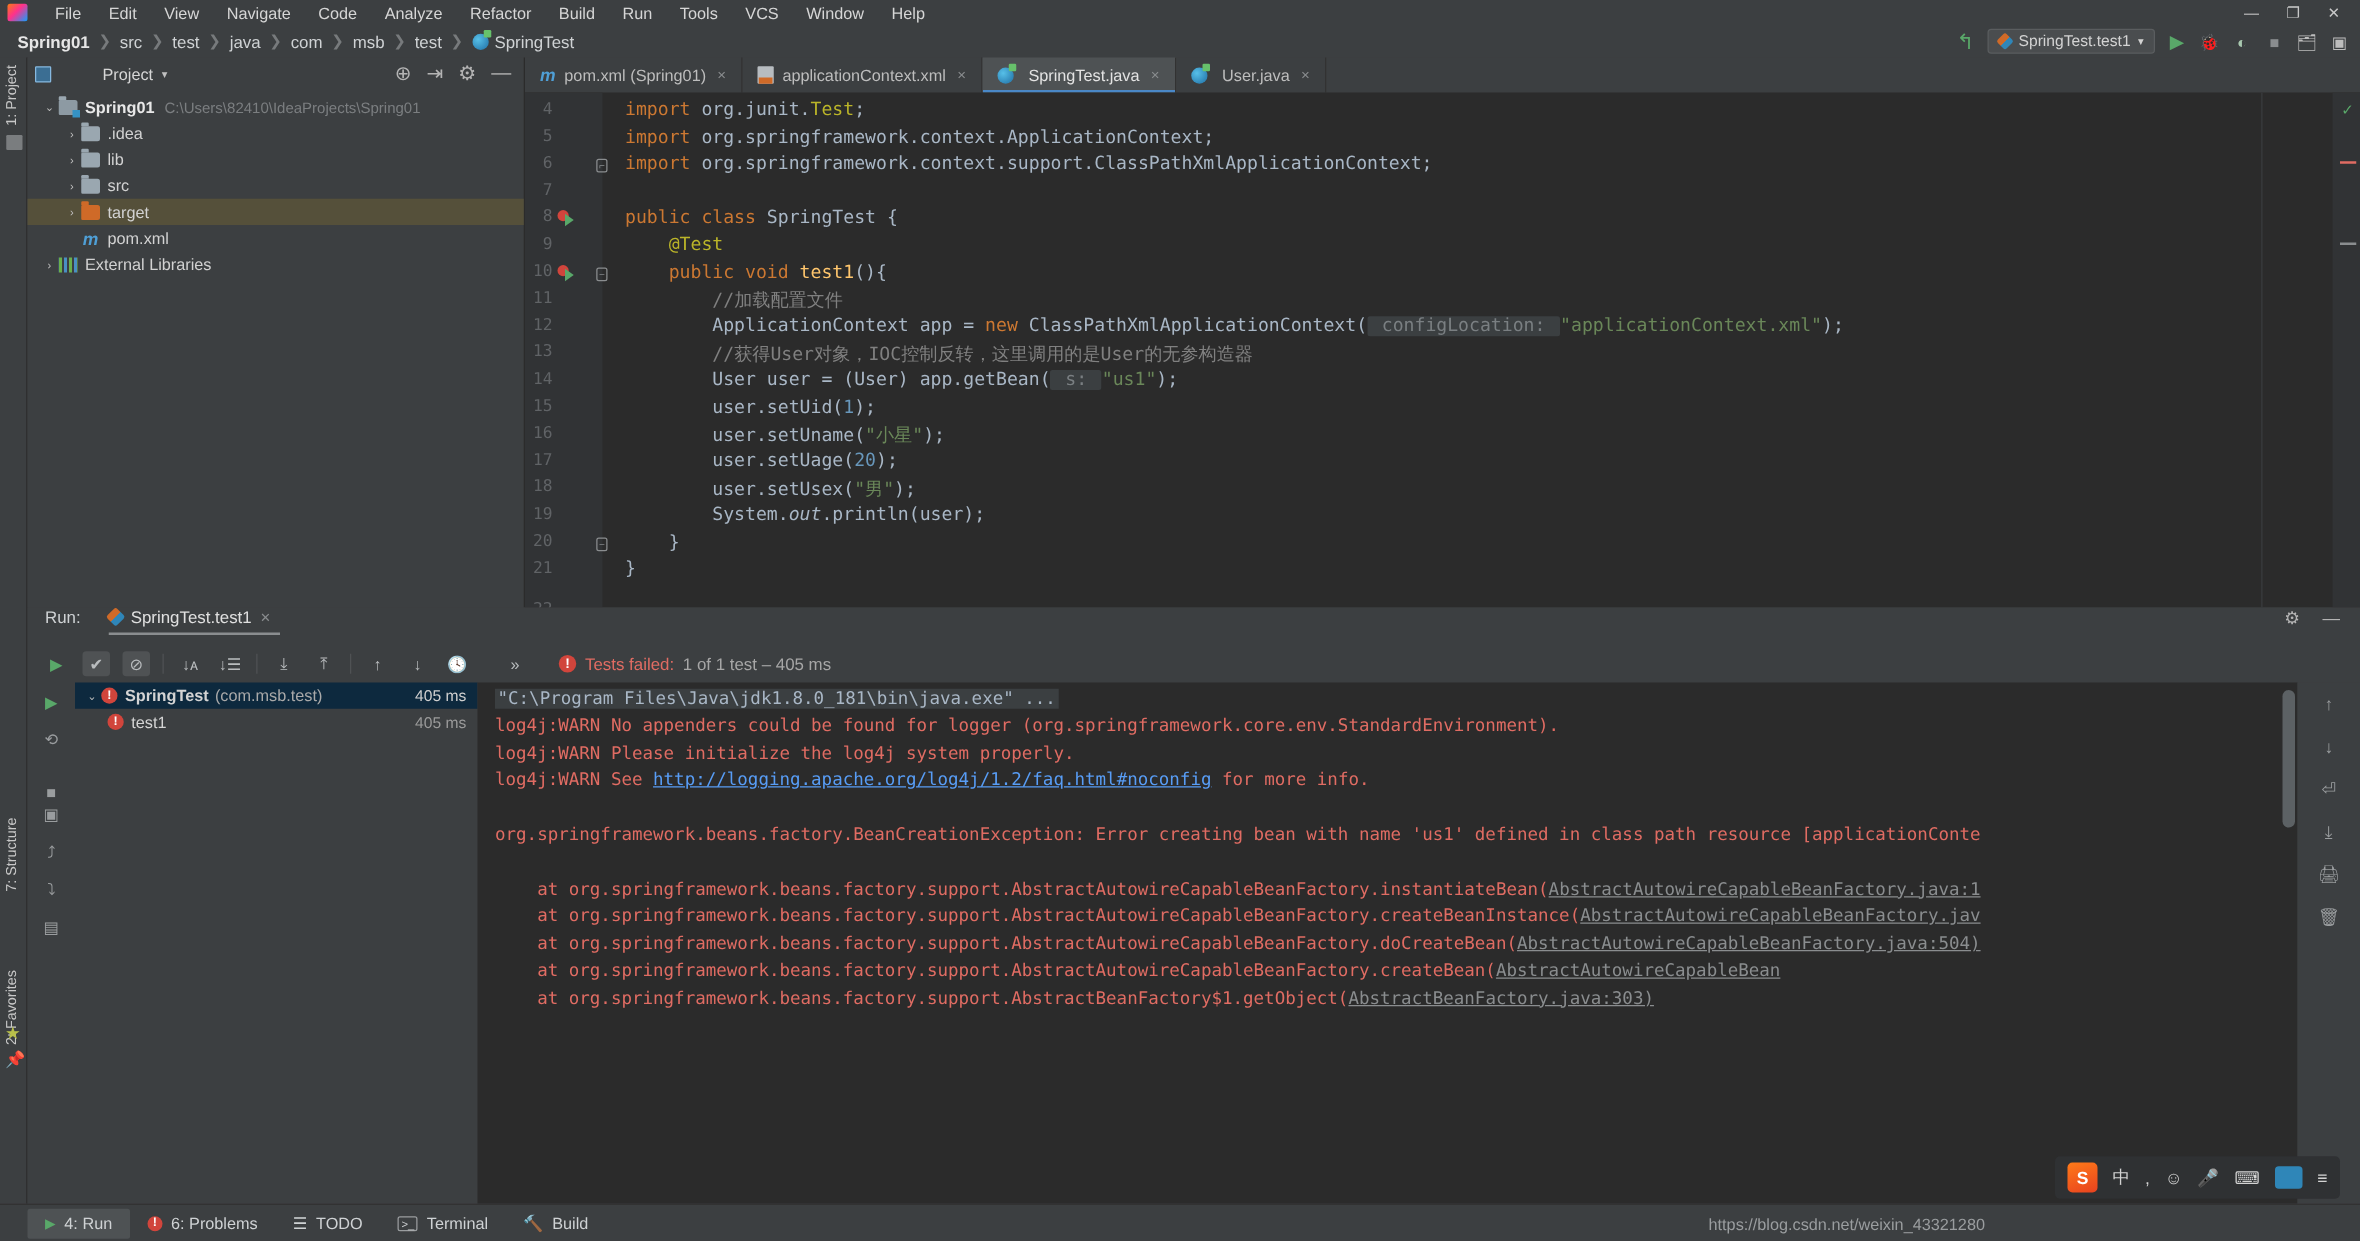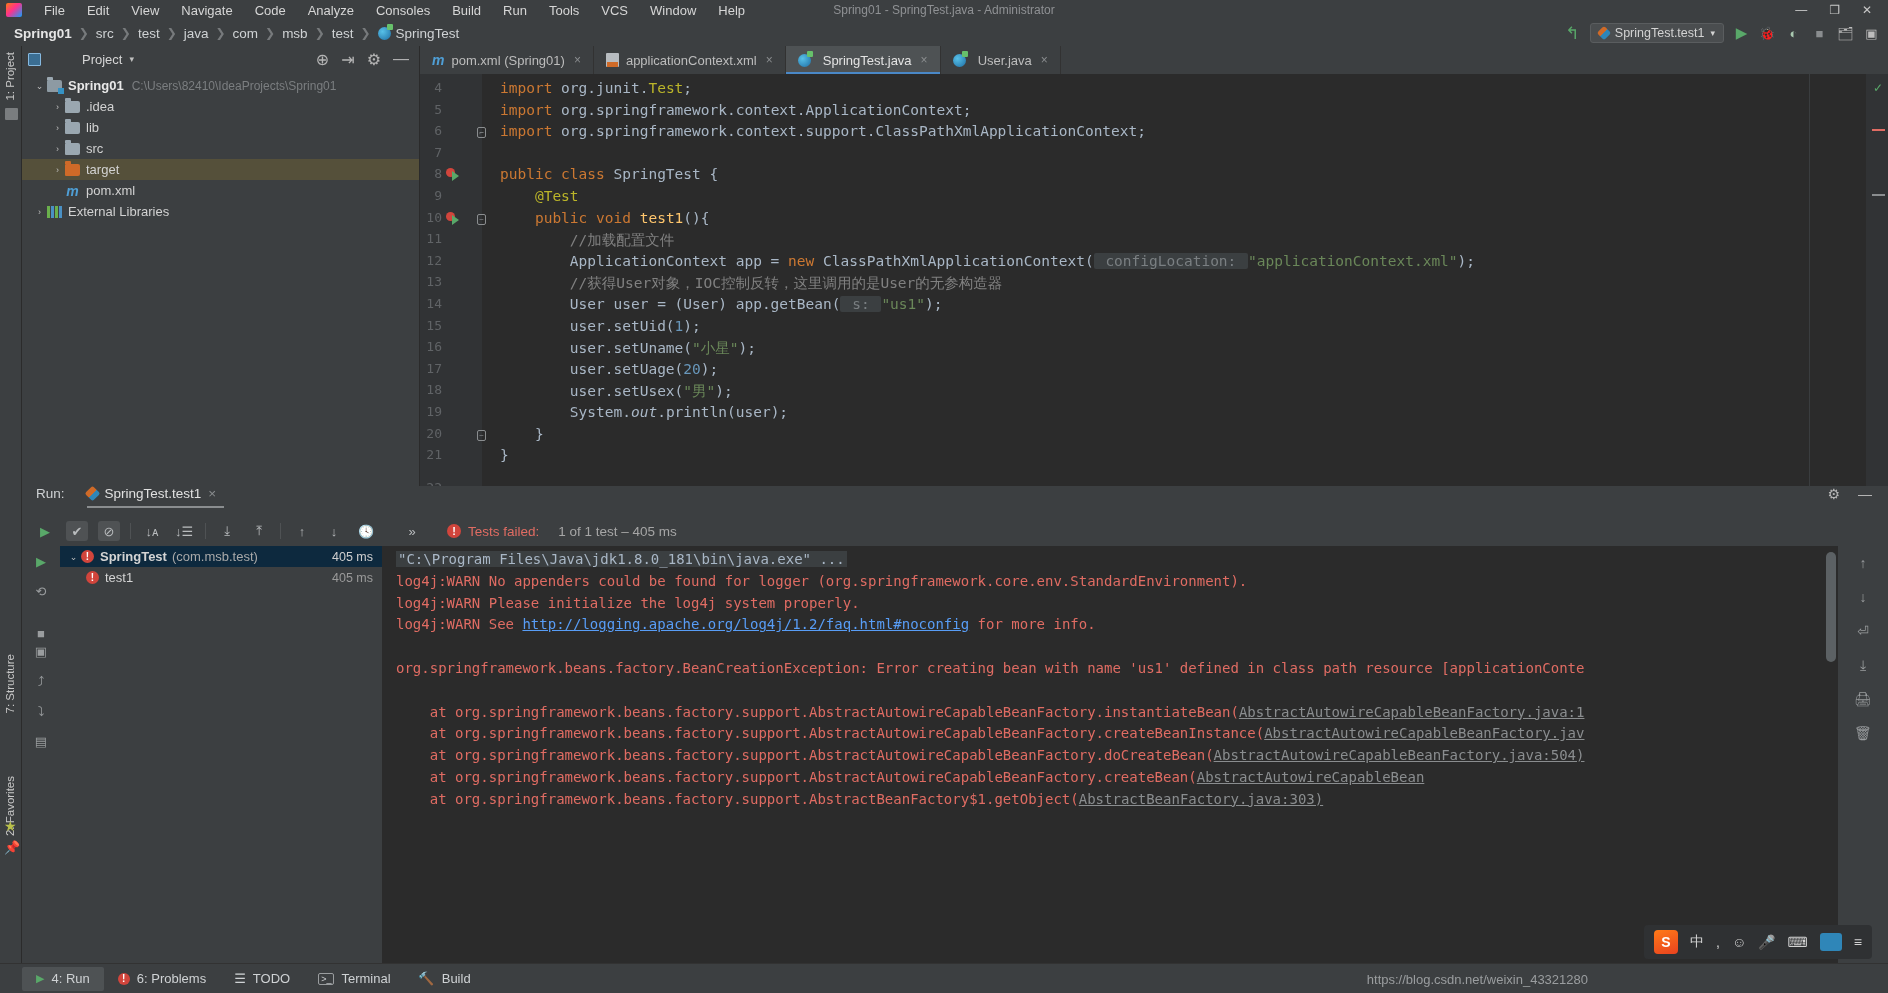--- a/index.html
+++ b/index.html
@@ -101,21 +101,21 @@
   .runtab { display:flex; align-items:center; gap:7px; font-size:13.5px; color:#e0e0e0; padding:0 8px 5px 0; border-bottom:2px solid #8a8d8f; }
   .runtab .dia { width:11px; height:11px; background:linear-gradient(90deg,#cf6a28 50%, #2f86b8 50%); transform:rotate(45deg); border-radius:2px; }
   .runhdr .right { margin-left:auto; display:flex; gap:18px; padding-right:16px; color:#b4b4b4; font-size:14px; }
 
   .runtoolbar { position:absolute; left:0; top:30px; right:0; height:30px; display:flex; align-items:center; gap:10px; padding-left:12px; }
   .tbtn { width:22px; height:20px; display:flex; align-items:center; justify-content:center; color:#b9bcbe; font-size:13px; }
   .tbtn.on { background:#4f5254; border-radius:3px; }
   .tsep { width:1px; height:16px; background:#4f5254; }
   .teststatus { font-size:13.5px; margin-left:14px; display:flex; align-items:center; gap:7px; }
   .errdot { width:14px; height:14px; border-radius:50%; background:#d1453c; color:#fff; font-size:11px; font-weight:bold; text-align:center; line-height:14px; }
-  .tf-red { color:#e06c63; } .tf-gray { color:#a6a6a6;margin-left:12px; }
+  .tf-red { color:#e06c63; } .tf-gray { color:#a6a6a6; }
 
   .testtree { position:absolute; left:38px; top:60px; width:322px; bottom:0; background:#3c3f41; }
   .ttrow { height:21px; display:flex; align-items:center; font-size:13px; color:#d4d4d4; padding-left:6px; }
   .ttrow.sel { background:#0d293e; }
   .ttrow .ms { margin-left:auto; padding-right:9px; font-size:12.5px; color:#cfcfcf; }
   .ttrow.dim .ms { color:#9a9a9a; }
   .terr { width:13px; height:13px; border-radius:50%; background:#d1453c; color:#fff; font-size:10px; font-weight:bold; text-align:center; line-height:13px; margin-right:6px; }
 
   .lrun { position:absolute; left:0; top:60px; width:38px; bottom:0; }
   .lbtn { width:38px; height:30px; display:flex; align-items:center; justify-content:center; color:#9a9d9f; font-size:13px; }
@@ -149,29 +149,28 @@
 
   <div class="titlebar">
     <div class="win-logo"></div>
     <div class="menubar">
       <span>File</span>
       <span>Edit</span>
       <span>View</span>
       <span>Navigate</span>
       <span>Code</span>
       <span>Analyze</span>
-      <span>Consoles</span>
+      <span>Refactor</span>
       <span>Build</span>
       <span>Run</span>
       <span>Tools</span>
       <span>VCS</span>
       <span>Window</span>
       <span>Help</span>
     </div>
-    <div class="title-center">Spring01 - SpringTest.java - Administrator</div>
     <div class="win-ctrl">
       <span>—</span>
       <span>❐</span>
       <span>✕</span>
     </div>
   </div>
 
   <div class="navbar">
     <div class="crumbs">
       <span class="proj">Spring01</span>

